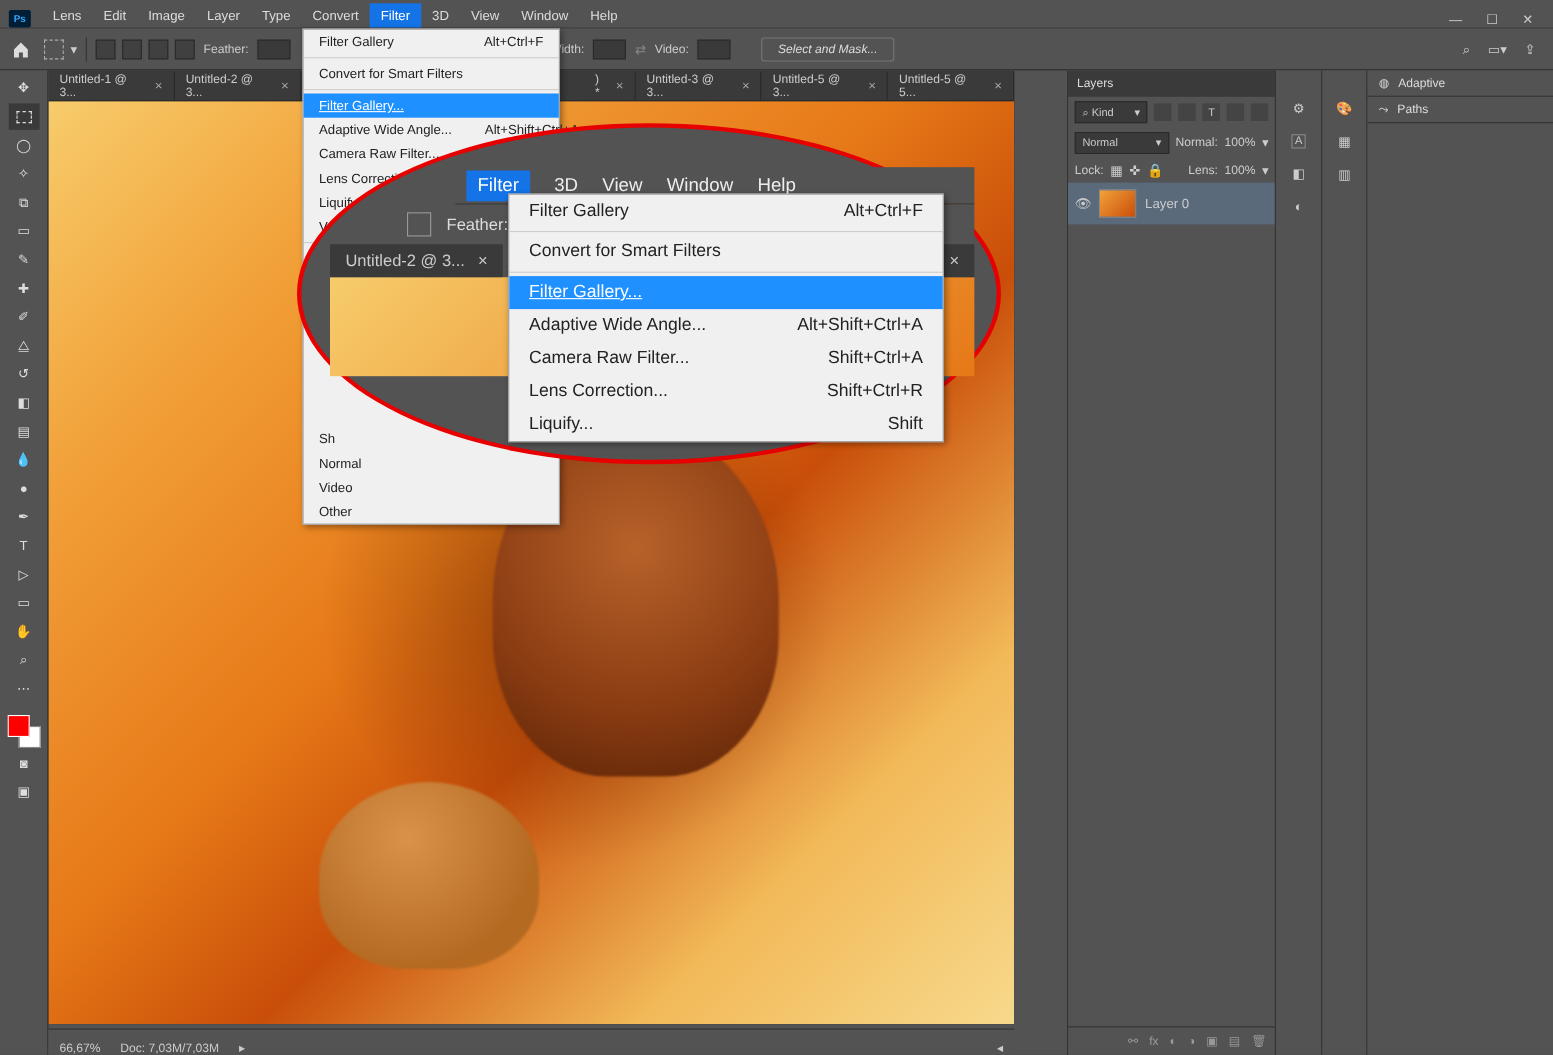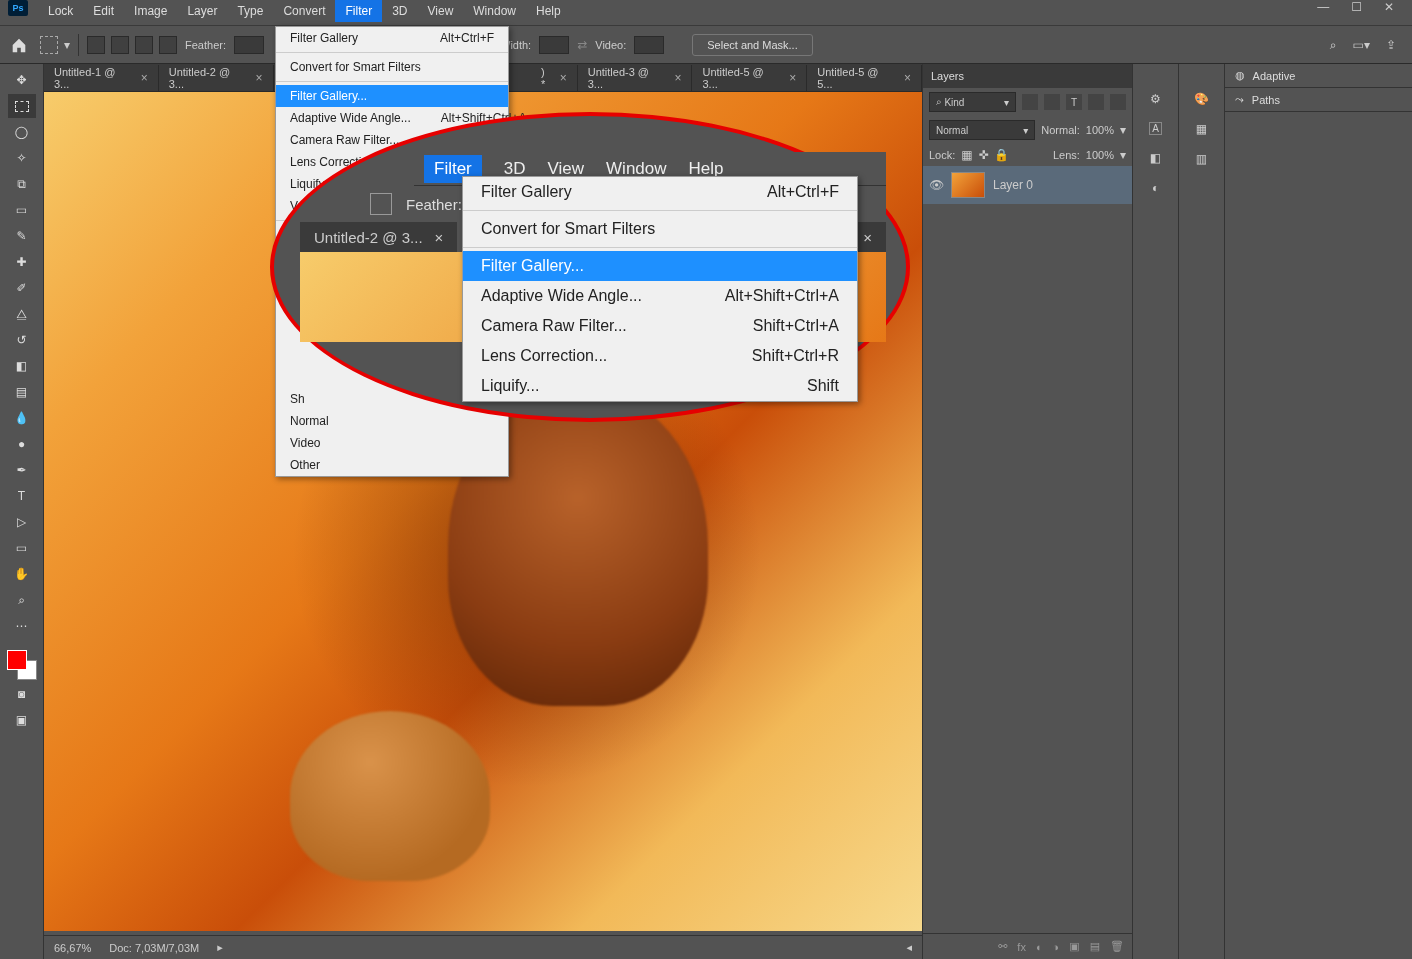--- a/index.html
+++ b/index.html
@@ -1,32 +1,32 @@
 <!DOCTYPE html>
 <html><head>
 <meta charset="utf-8">
 <style>
 * { margin:0; padding:0; box-sizing:border-box; font-family:"Segoe UI",Tahoma,sans-serif; user-select:none; }
 body { width:1412px; height:959px; background:#535353; overflow:hidden; position:relative; color:#ccc; font-size:12px; }
 
 
-.menubar { height:26px; background:#535353; display:flex; align-items:flex-start; border-bottom:1px solid #3a3a3a; }
+.menubar { height:26px; background:#535353; display:flex; align-items:flex-end; border-bottom:1px solid #3a3a3a; }
 .ps-icon { width:20px; height:16px; margin:0 10px 0 8px; background:#001e36; color:#31a8ff; font-size:9px; font-weight:bold; display:flex; align-items:center; justify-content:center; border-radius:2px; }
 .menu-item { padding:4px 10px; color:#ddd; cursor:default; }
 .menu-item.open { background:#1473e6; color:#fff; }
 .win-ctrl { margin-left:auto; display:flex; gap:22px; padding-right:18px; color:#ccc; }
 
 
 .optionsbar { height:38px; background:#535353; display:flex; align-items:center; border-bottom:1px solid #2a2a2a; padding:0 6px; gap:8px; }
 .home-icon { width:26px; height:26px; display:flex; align-items:center; justify-content:center; }
 .opt-group { display:flex; align-items:center; gap:6px; }
 .tiny-btn { width:18px; height:18px; background:#404040; border:1px solid #2a2a2a; }
 .opt-label { color:#ccc; font-size:11px; }
 .opt-input { width:30px; height:18px; background:#3a3a3a; border:1px solid #2a2a2a; }
-.select-mask { padding:4px 14px; background:#535353; border:1px solid #777; border-radius:3px; font-size:11px; color:#ddd; }
+.select-mask { padding:4px 14px; background:#535353; border:1px solid #777; border-radius:3px; font-size:11px; color:#ddd;font-style:italic; }
 
 
 .doc-tabs { position:absolute; left:44px; right:490px; top:64px; height:28px; background:#3a3a3a; display:flex; align-items:flex-end; border-bottom:1px solid #2a2a2a; }
 .tab { height:26px; padding:0 10px; display:flex; align-items:center; gap:8px; color:#ccc; font-size:11px; border-right:1px solid #2a2a2a; }
 .tab .close { color:#aaa; font-size:12px; }
 
 
 .toolbox { position:absolute; left:0; top:64px; bottom:0; width:44px; background:#535353; border-right:1px solid #333; display:flex; flex-direction:column; align-items:center; padding-top:4px; gap:2px; }
 .tool { width:28px; height:24px; display:flex; align-items:center; justify-content:center; color:#ddd; }
 .tool.active { background:#3a3a3a; }
@@ -38,65 +38,65 @@
 .canvas { position:absolute; left:44px; top:92px; right:490px; bottom:28px; background:#2a2a2a; overflow:hidden; }
 .photo { position:absolute; inset:0; background:
   radial-gradient(circle at 55% 55%, rgba(80,30,0,.5), transparent 35%),
   linear-gradient(135deg,#f7cc6b 0%,#f2a23a 20%,#e67817 45%,#c94e09 60%,#f2b958 80%,#f7d98c 100%);
 }
 .lion-main { position:absolute; left:46%; top:35%; width:260px; height:320px; background:radial-gradient(circle at 50% 35%,#b8622a,#8a3c12 60%,#5c2406 100%); border-radius:50% 50% 40% 40%; filter:blur(1px);}
 .lion-cub { position:absolute; left:28%; bottom:6%; width:200px; height:170px; background:radial-gradient(circle at 40% 30%,#d9924a,#b56a22 70%); border-radius:50% 50% 40% 40%; filter:blur(1px);}
 
 
 .panel-col { position:absolute; right:0; top:64px; bottom:0; width:490px; display:flex; }
-.layers-panel { width:210px; background:#535353; border-left:1px solid #333; display:flex; flex-direction:column; }
+.layers-panel { width:210px; background:#535353; border-left:1px solid #333; display:flex; flex-direction:column;margin-left:48px; }
 .panel-header { height:24px; background:#3a3a3a; display:flex; align-items:center; padding:0 8px; font-size:11px; color:#ddd; }
 .layers-row { display:flex; align-items:center; gap:6px; padding:4px 6px; }
 .kind-dd { flex:1; height:20px; background:#3a3a3a; border:1px solid #2a2a2a; display:flex; align-items:center; padding:0 6px; font-size:10px; color:#ccc; }
 .filter-ic { width:16px; height:16px; background:#444; }
 .layer-item { display:flex; align-items:center; gap:8px; padding:6px; background:#5a6a7a; }
 .eye { width:14px; height:14px; }
 .thumb { width:34px; height:26px; background:linear-gradient(135deg,#f2a23a,#c94e09); border:1px solid #888; }
 .layers-foot { margin-top:auto; height:26px; border-top:1px solid #333; display:flex; align-items:center; justify-content:flex-end; gap:10px; padding:0 8px; color:#999; font-size:11px; }
 
 .icon-strip { width:46px; background:#535353; border-left:1px solid #333; display:flex; flex-direction:column; align-items:center; padding-top:28px; gap:16px; color:#ccc; }
 .icon-strip2 { width:46px; background:#535353; border-left:1px solid #333; display:flex; flex-direction:column; align-items:center; padding-top:28px; gap:16px; color:#ccc; }
 .side-panel { width:188px; background:#535353; border-left:1px solid #333; }
 .side-tab { height:24px; display:flex; align-items:center; gap:8px; padding:0 10px; font-size:11px; color:#ddd; border-bottom:1px solid #333; }
 
 
 .dropdown { position:absolute; background:#f0f0f0; border:1px solid #999; color:#222; font-size:12px; box-shadow:2px 2px 6px rgba(0,0,0,.4); }
 .dd-item { padding:4px 14px; display:flex; justify-content:space-between; gap:30px; white-space:nowrap; }
-.dd-item.hl { background:#1e90ff; color:#fff; }
+.dd-item.hl { background:#1e90ff; color:#fff;text-decoration:underline; }
 .dd-sep { height:1px; background:#ccc; margin:3px 0; }
 #menu1 { left:275px; top:26px; width:234px; }
 
 
 .zoom-overlay { position:absolute; border:4px solid #e60000; border-radius:50%; background:#535353; }
 #zoomer { left:270px; top:112px; width:640px; height:310px; }
 .zoom-inner { position:absolute; inset:12px 20px; overflow:hidden; }
 .zmenubar { height:34px; background:#535353; display:flex; align-items:center; gap:22px; padding-left:10px; font-size:17px; color:#eee; border-bottom:1px solid #333;}
 .zmenubar .zopen { background:#1473e6; color:#fff; padding:4px 10px; }
 .zopts { height:36px; background:#535353; display:flex; align-items:center; gap:14px; padding-left:46px; font-size:15px; color:#ddd; }
 .ztab { height:30px; background:#3a3a3a; padding:4px 14px; display:flex; align-items:center; gap:12px; font-size:15px; }
 #menu2 { left:462px; top:176px; width:396px; font-size:16px; }
 #menu2 .dd-item { padding:6px 18px; }
 
 
-.statusbar { position:absolute; left:44px; right:490px; bottom:0; height:24px; background:#535353; border-top:1px solid #333; display:flex; align-items:center; padding:0 10px; gap:18px; font-size:11px; color:#ccc; }
+.statusbar { position:absolute; left:44px; right:490px; bottom:0; height:24px; background:#535353; border-top:1px solid #333; display:flex; align-items:flex-end; padding:0 10px; gap:18px; font-size:11px; color:#ccc; }
 .statusbar .arrow { margin-left:auto; }
 
 svg { display:block; }
 </style>
 </head>
 <body>
 
 <div class="menubar">
   <div class="ps-icon">Ps</div>
-  <div class="menu-item">Lock</div>
+  <div class="menu-item">Lens</div>
   <div class="menu-item">Edit</div>
   <div class="menu-item">Image</div>
   <div class="menu-item">Layer</div>
   <div class="menu-item">Type</div>
   <div class="menu-item">Convert</div>
   <div class="menu-item open">Filter</div>
   <div class="menu-item">3D</div>
   <div class="menu-item">View</div>
   <div class="menu-item">Window</div>
   <div class="menu-item">Help</div>

